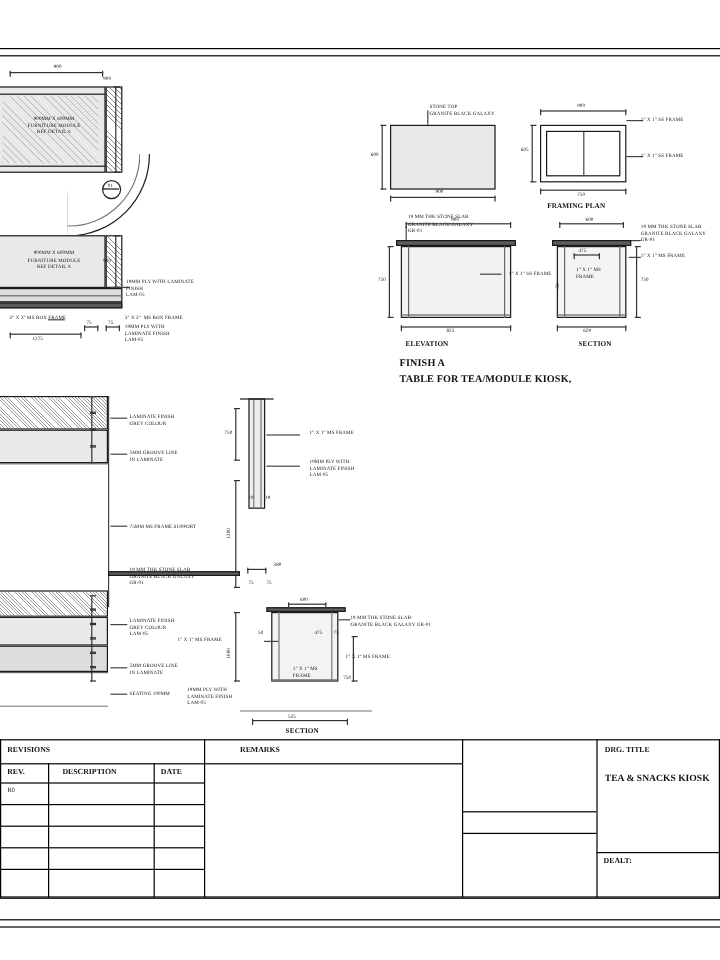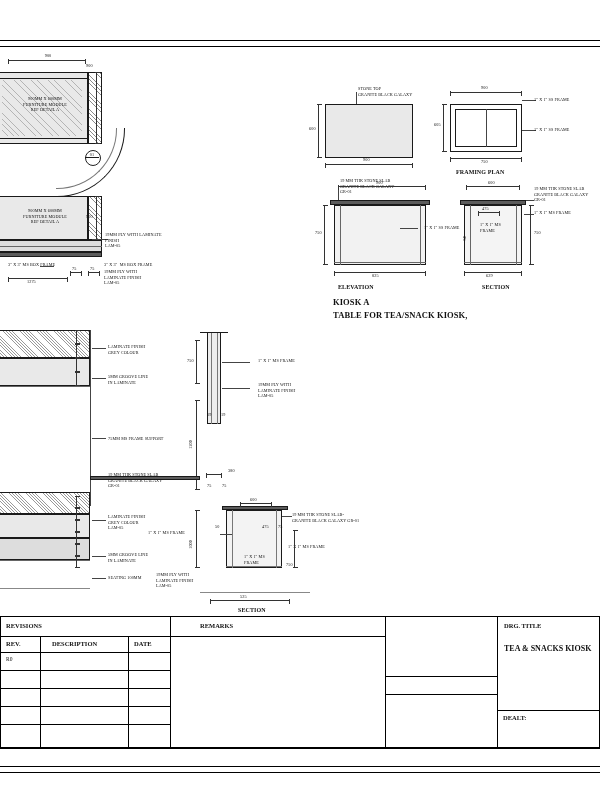--- a/index.html
+++ b/index.html
@@ -215,22 +215,22 @@
     <div class="dimv" style="left:530px;top:205px;height:60px;"></div>
     <div class="lbl" style="left:534px;top:230px;">750</div>
 
     <div class="lbl" style="left:462px;top:236px;writing-mode:vertical-rl;transform:rotate(180deg);">50</div>
 
     <div class="dim" style="left:464px;top:272px;width:58px;"></div>
     <div class="lbl" style="left:486px;top:273px;">629</div>
     <div class="lbl s6" style="left:482px;top:283px;">SECTION</div>
   </div>
 
-  <div class="lbl s8" style="left:333px;top:297px;">KIOSK A</div>
-  <div class="lbl s8" style="left:333px;top:310px;">TABLE FOR TEA/SNACK KIOSK,</div>
+  <div class="lbl s8" style="left:333px;top:297px;">FINISH A</div>
+  <div class="lbl s8" style="left:333px;top:310px;">TABLE FOR TEA/MODULE KIOSK,</div>
 
   <div>
 
     <div class="box fillhatch2" style="left:-6px;top:330px;width:96px;height:28px;"></div>
     <div class="box fillgrey" style="left:-6px;top:358px;width:96px;height:28px;"></div>
     <div class="ln h" style="left:-6px;top:386px;width:96px;background:#666;"></div>
     <div class="ln v" style="left:90px;top:330px;height:176px;background:#444;"></div>
 
     <div class="dimv" style="left:76px;top:330px;height:14px;"></div>
     <div class="dimv" style="left:76px;top:344px;height:14px;"></div>

